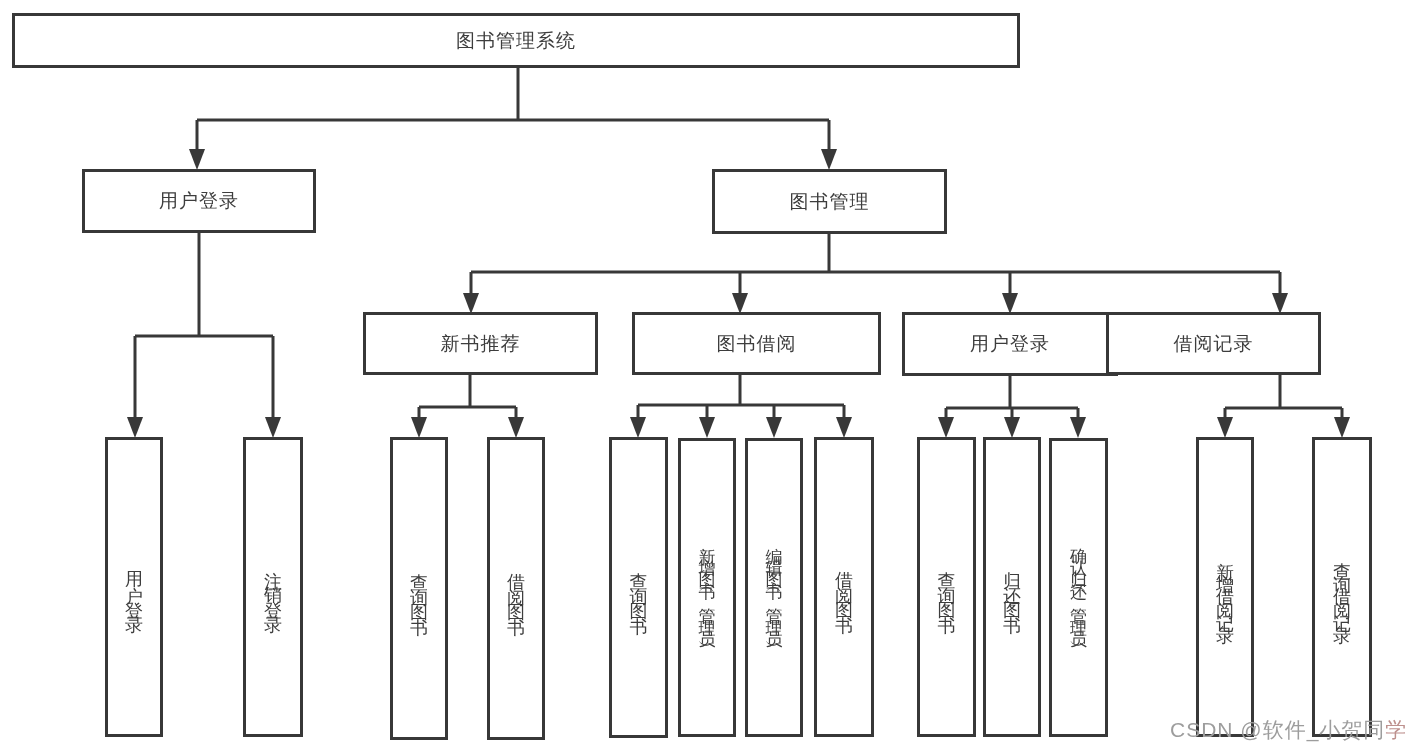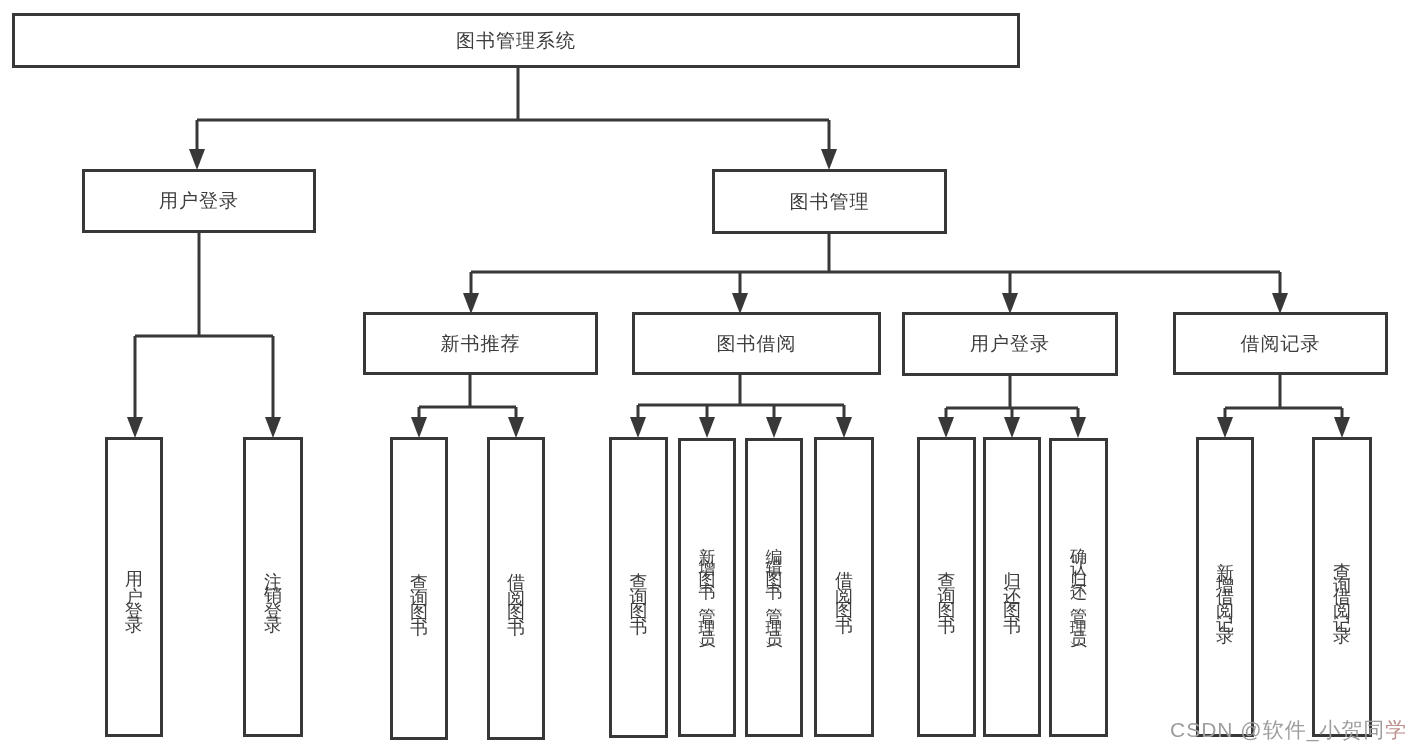--- a/index.html
+++ b/index.html
@@ -111,21 +111,21 @@
 
   <div class="box hbox" style="left:363px; top:312px; width:235px; height:63px;">
     <span>新书推荐</span>
   </div>
   <div class="box hbox" style="left:632px; top:312px; width:249px; height:63px;">
     <span>图书借阅</span>
   </div>
   <div class="box hbox" style="left:902px; top:312px; width:216px; height:64px;">
     <span>用户登录</span>
   </div>
-  <div class="box hbox" style="left:1173px; top:312px; width:215px; height:63px;">
+  <div class="box hbox" style="left:1106px; top:312px; width:215px; height:63px;">
     <span>借阅记录</span>
   </div>
 
   <div class="box vbox" style="left:105px; top:437px; width:58px; height:300px;">
     <span class="vtext">用户登录</span>
   </div>
   <div class="box vbox" style="left:243px; top:437px; width:60px; height:300px;">
     <span class="vtext">注销登录</span>
   </div>
 

